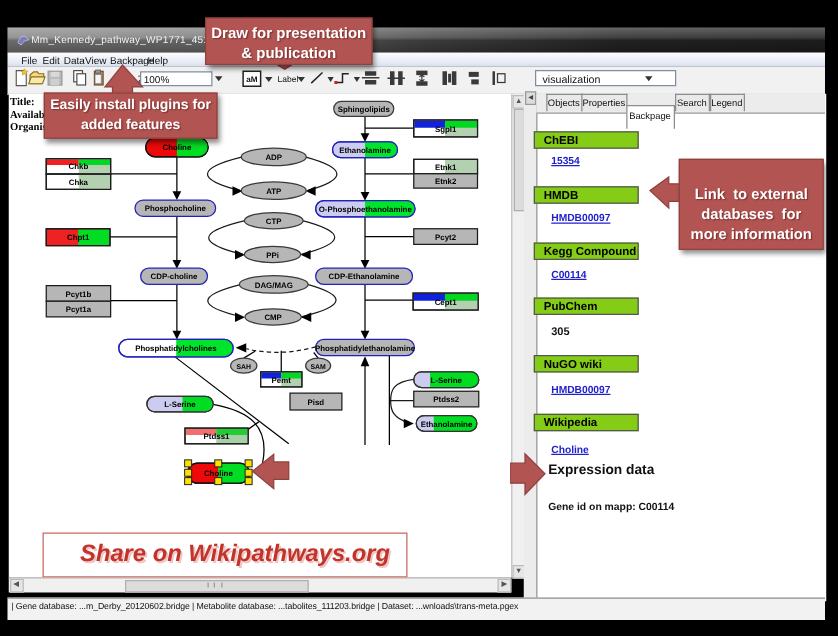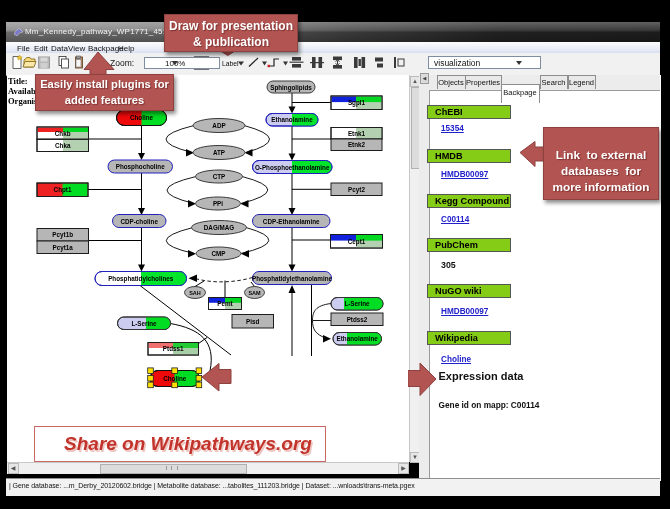--- a/index.html
+++ b/index.html
@@ -111,21 +111,21 @@
       <rect x="348" y="4" width="3.6" height="11"></rect>
         <rect x="355.5" y="4" width="3.6" height="11"></rect>
         <rect x="352.5" y="6" width="2.4" height="7"></rect>
       <rect x="369" y="4.5" width="8" height="4"></rect>
         <rect x="371" y="10.5" width="6" height="4"></rect>
       <rect x="388" y="4" width="2" height="11"></rect>
         <rect x="392" y="6" width="6" height="7" fill="none" stroke="#3a3a3a"></rect>
     </g>
   </svg>
   <div class="abs" id="zoomlabel">Zoom:</div>
-  <div class="combo" style="left:144px;top:56.5px;width:54px;height:10.5px;line-height:11px;padding-left:20px;">100%</div>
+  <div class="combo" style="left:112px;top:56.5px;width:54px;height:10.5px;line-height:11px;padding-left:2px;">100%</div>
   <div class="comboarrow" style="left:172px;top:60.5px;"></div>
   <div class="combo" style="left:428px;top:56px;width:106px;height:11px;line-height:12px;padding-left:5px;font-size:8.5px;">visualization</div>
   <div class="comboarrow" style="left:516px;top:60.5px;"></div>
 
   <div class="abs" id="canvas"></div>
   <div class="abs" id="vscroll"></div>
   <div class="scrbtn" style="left:409.5px;top:75.5px;">▲</div>
   <div class="scrbtn" style="left:409.5px;top:451.5px;">▼</div>
   <div class="abs" id="vthumb"></div>
   <div class="abs" id="divider"></div>

